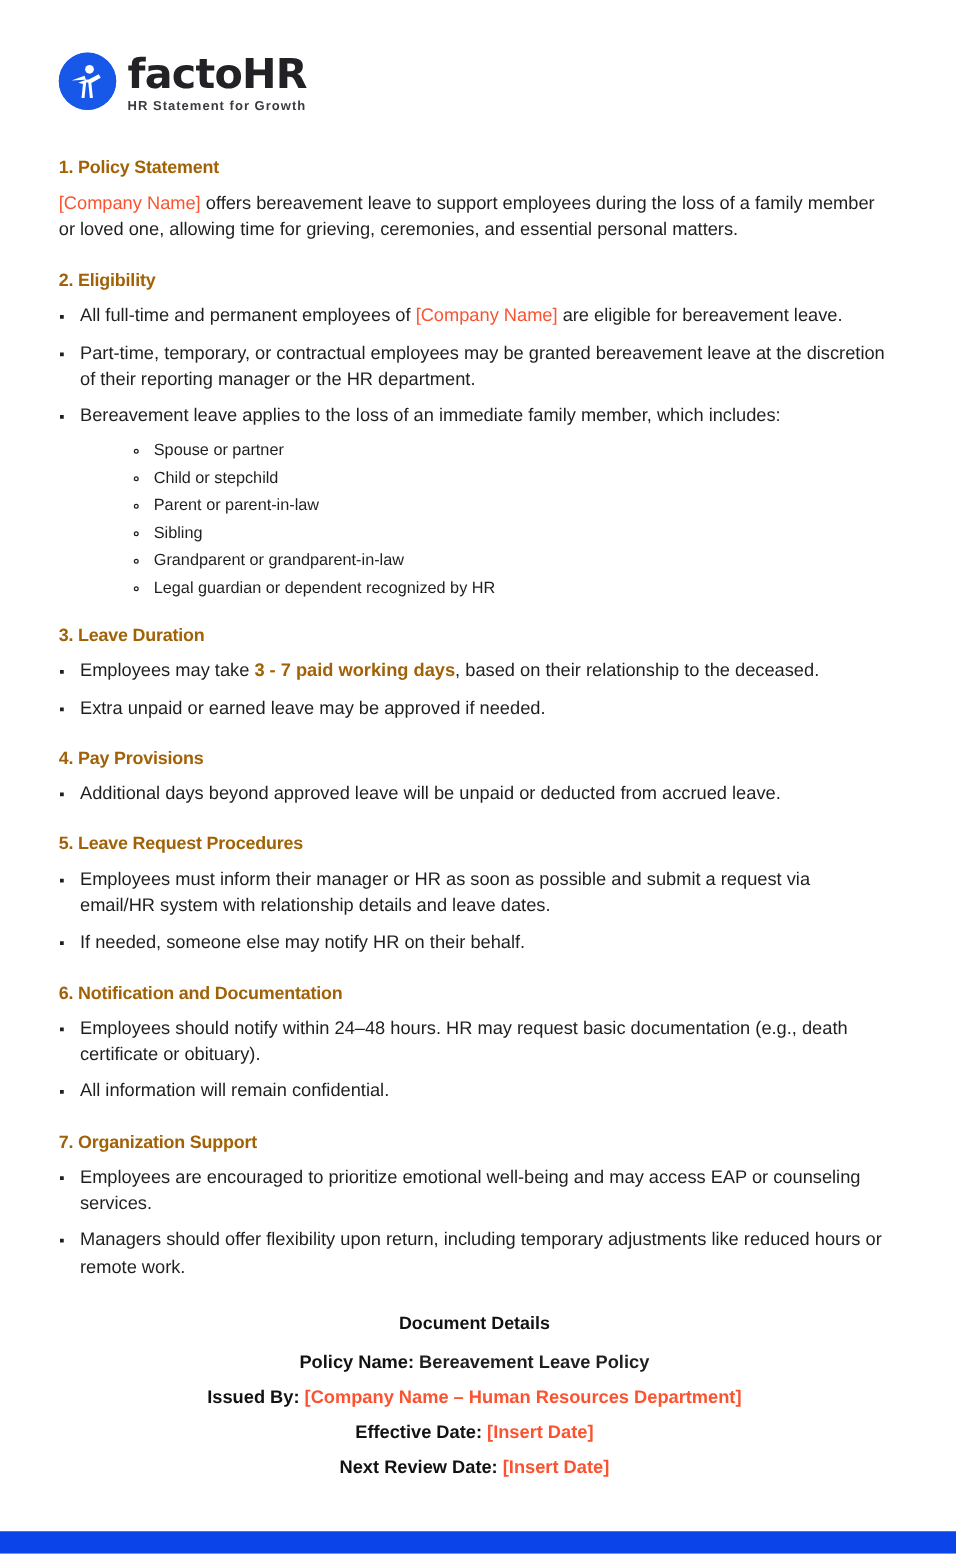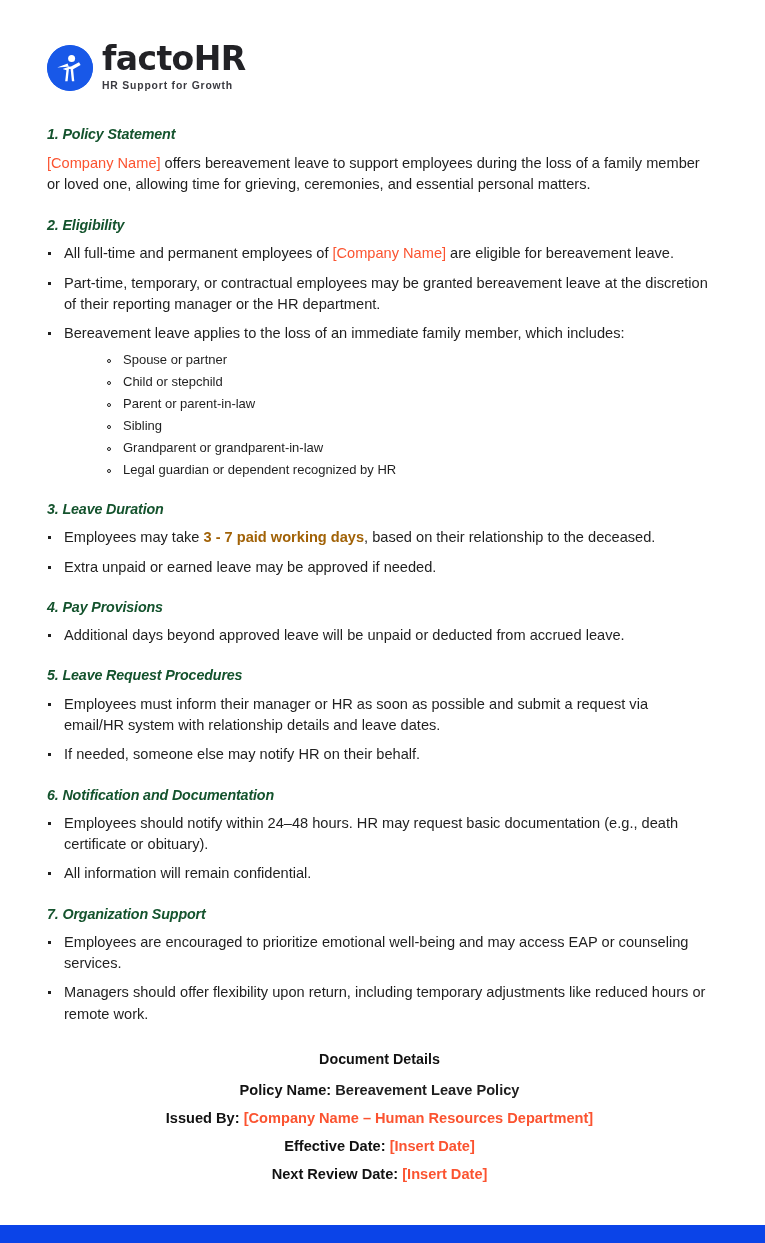--- a/index.html
+++ b/index.html
@@ -23,21 +23,21 @@
     padding: 0 0 33px 0;
     position: relative;
   }
   .content {
     padding: 42px 53px 0 47px;
   }
 
   
   .logo-block {
     display: flex;
-    align-items: flex-end;
+    align-items: flex-start;
     gap: 9px;
     margin-bottom: 34px;
   }
   .logo-mark {
     width: 46px;
     height: 46px;
     flex: 0 0 46px;
     border-radius: 50%;
     background: #1858e8;
     display: block;
@@ -61,25 +61,24 @@
     font-weight: 600;
     letter-spacing: 0.82px;
     color: #3a3a40;
     margin-top: 5px;
   }
 
   
   h2.section-heading {
     font-size: 14.3px;
     font-weight: 700;
-    color: #14532d;
+    color: #a16207;
     margin: 0 0 9px 0;
     letter-spacing: -0.15px;
     line-height: 1.3;
-    font-style: italic;
   }
   .section {
     margin-bottom: 20px;
   }
 
   
   p.para {
     font-size: 14.6px;
     line-height: 1.48;
     margin: 0;
@@ -198,21 +197,21 @@
   <div class="content">
 
     <div class="logo-block">
       <svg class="logo-mark" viewBox="0 0 46 46" aria-hidden="true">
         <circle cx="23" cy="23" r="23" fill="#1858e8"></circle>
         <circle cx="24.6" cy="13.4" r="3.5" fill="#ffffff"></circle>
         <path d="M10.2 22.4 L20.6 18.6 L21.8 21.8 L15.6 24.1 L19.4 25.2 L18.2 36.3 L20.6 36.3 L21.9 24.0 L23.6 24.0 L24.9 36.3 L27.3 36.3 L26.1 24.3 L33.6 20.1 L32.0 17.3 L24.0 21.6 Z" fill="#ffffff"></path>
       </svg>
       <div class="logo-text">
         <div class="logo-word">factoHR</div>
-        <div class="logo-tag">HR Support for Growth</div>
+        <div class="logo-tag">HR Statement for Growth</div>
       </div>
     </div>
 
     <div class="section">
       <h2 class="section-heading">1. Policy Statement</h2>
       <p class="para"><span class="ph">[Company Name]</span><span> offers bereavement leave to support employees during the loss of a family member or loved one, allowing time for grieving, ceremonies, and essential personal matters.</span></p>
     </div>
 
     <div class="section">
       <h2 class="section-heading">2. Eligibility</h2>

